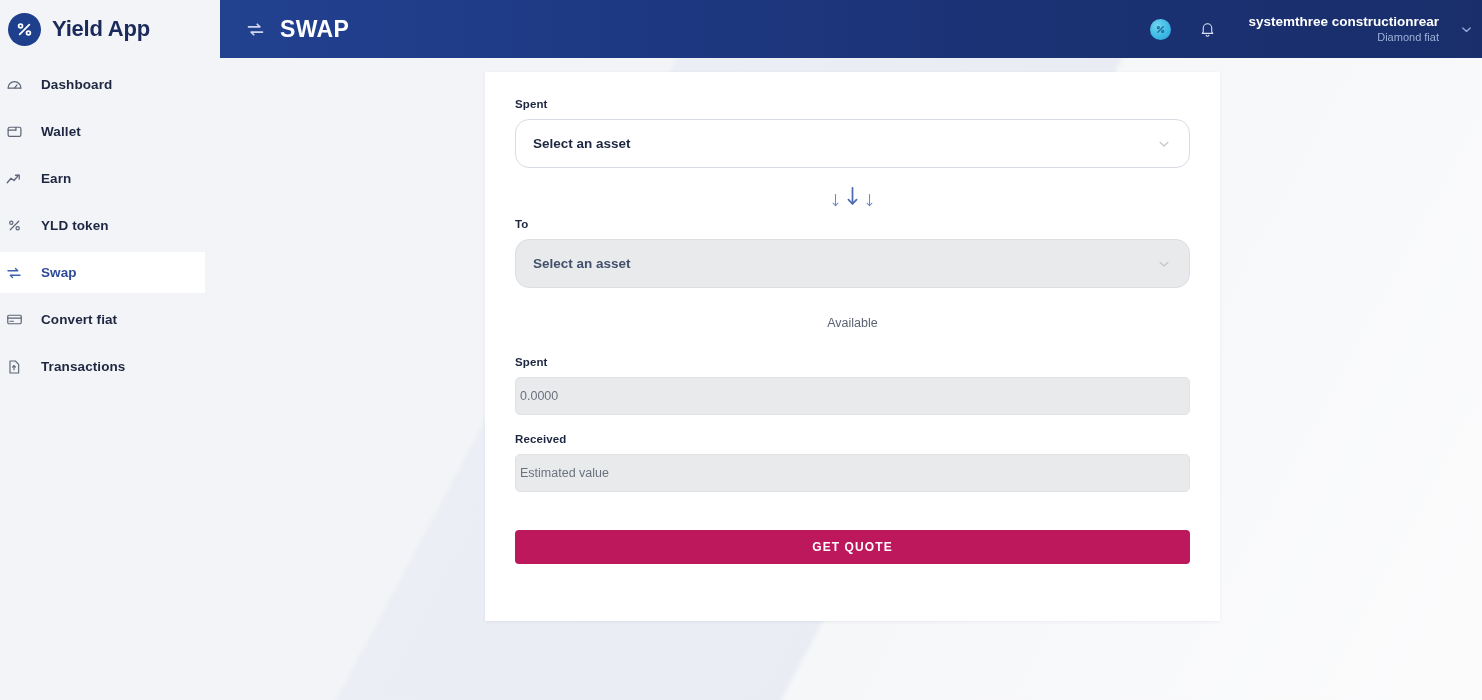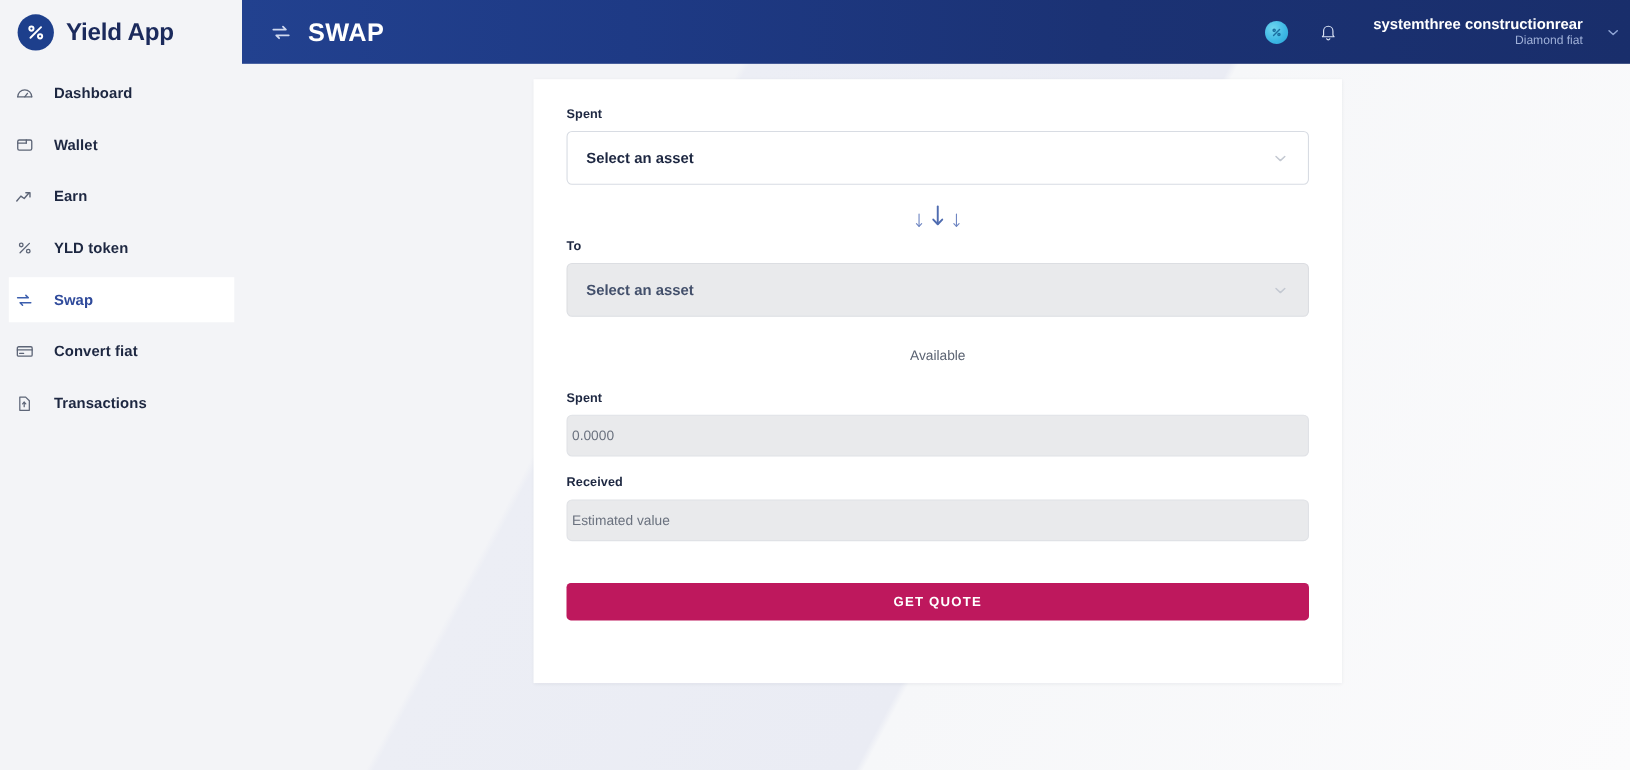--- a/index.html
+++ b/index.html
@@ -17,21 +17,21 @@
         #f3f4f7 0%,
         #f3f4f7 38%,
         #eceef5 38.4%,
         #eaecf4 62%,
         #f6f7f9 62.4%,
         #fbfbfc 100%);
   }
 
   
   .sidebar {
-    position: absolute; left: 8px; top: 0;
+    position: absolute; left: 0; top: 0;
     width: 220px; height: 700px;
     background: transparent;
   }
   .brand {
     display: flex; align-items: center;
     gap: 11px;
     height: 58px;
     padding-left: 8px;
   }
   .brand-logo {
@@ -117,21 +117,21 @@
   }
   .card-inner { padding: 26px 30px 0 30px; }
 
   .field-label {
     font-size: 11.5px; font-weight: bold; color: #1d2741;
     margin-bottom: 9px; letter-spacing: 0.1px;
   }
   .select-box {
     height: 49px;
     border: 1px solid #d8dce3;
-    border-radius: 5px;
+    border-radius: 14px;
     display: flex; align-items: center;
     padding: 0 17px;
     cursor: pointer;
     background: #ffffff;
   }
   .select-box.disabled {
     background: #e9eaec;
     border-color: #dcdee2;
   }
   .select-text {

